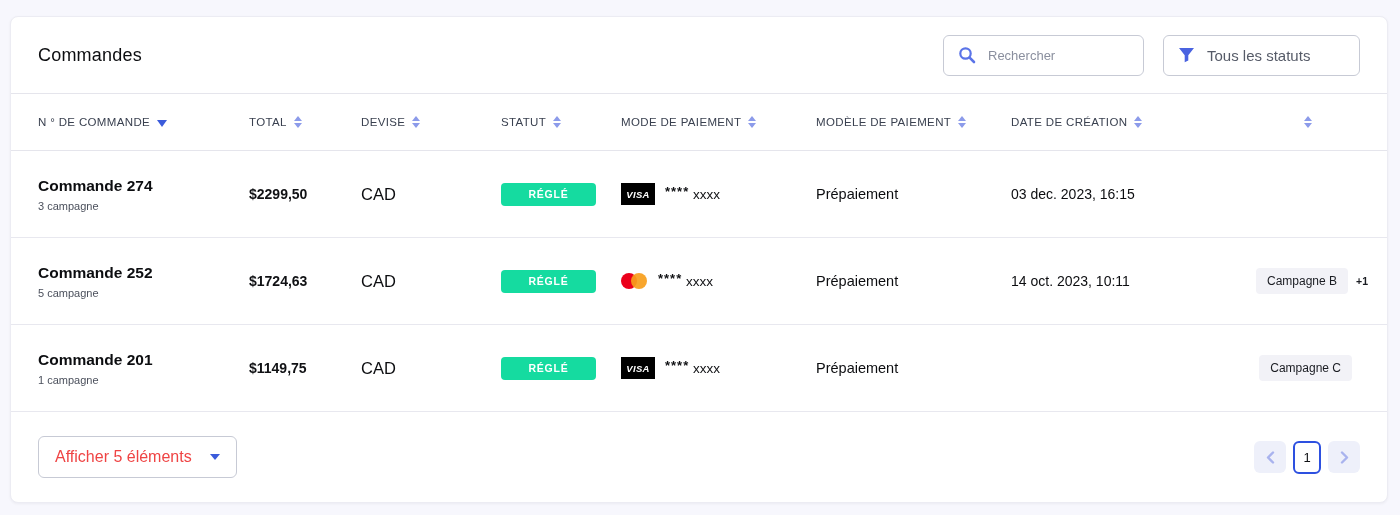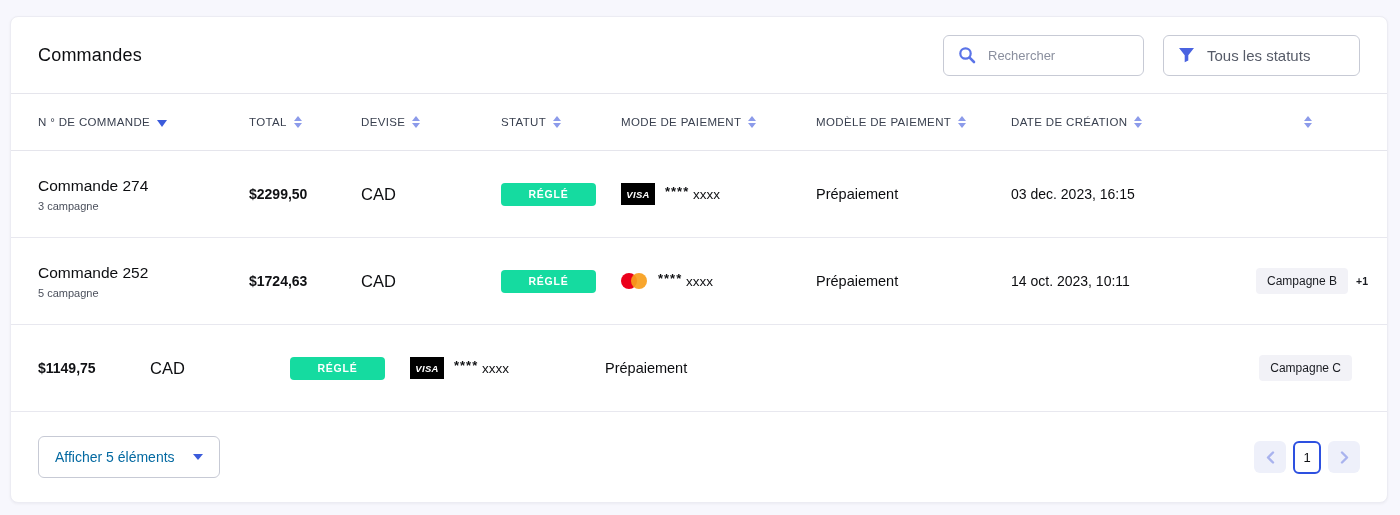--- a/index.html
+++ b/index.html
@@ -64,21 +64,21 @@
   .c1{flex:0 0 211px;} .c2{flex:0 0 112px;} .c3{flex:0 0 140px;}
   .c4{flex:0 0 120px;} .c5{flex:0 0 195px;} .c6{flex:0 0 195px;}
   .c7{flex:0 0 245px;} .c8{flex:1; display:flex; align-items:center;}
   
   .row {
     height:87px; flex:0 0 87px;
     display:flex; align-items:center;
     padding:0 27px;
     border-bottom:1px solid #e8e8ef;
   }
-  .order-name { font-size:15.5px; font-weight:400; color:#0c0d10; margin-bottom:5px; }
+  .order-name { font-size:15.5px; font-weight:700; color:#0c0d10; margin-bottom:5px; }
   .order-sub  { font-size:11px; color:#4b505c; }
   .total-val  { font-size:14px; font-weight:700; color:#101114; }
   .devise-val { font-size:16.5px; font-weight:500; color:#0c0d10; }
   .status-badge {
     width:95px; height:23px; border-radius:4px;
     background:#15dba0;
     display:flex; align-items:center; justify-content:center;
     color:#ffffff; font-size:10.5px; font-weight:700; letter-spacing:0.8px;
   }
   .payment { display:flex; align-items:center; gap:10px; }
@@ -105,21 +105,21 @@
     flex:1;
     display:flex; align-items:center; justify-content:space-between;
     padding:0 27px;
   }
   .pagesize {
     height:42px; min-width:172px;
     border:1px solid #c7cad5; border-radius:6px;
     display:flex; align-items:center; justify-content:space-between; gap:18px;
     padding:0 16px; cursor:pointer; background:#fff;
   }
-  .pagesize-label { font-size:14px; color:#0369a1; }
+  .pagesize-label { font-size:16px; color:#ef4444; }
   .dd-caret { width:0;height:0;border-left:5px solid transparent;border-right:5px solid transparent;border-top:6px solid #3b5bdb; }
   .pagination { display:flex; align-items:center; gap:7px; }
   .pg-btn {
     width:32px; height:32px; border-radius:6px; background:#eef0fa;
     display:flex; align-items:center; justify-content:center; cursor:pointer;
     border:none;
   }
   .pg-current {
     width:28px; height:33px; border-radius:6px; background:#fff;
     border:2px solid #2d50e0;
@@ -251,20 +251,24 @@
     </div>
     <div class="c6"><span class="mode-val">Prépaiement</span></div>
     <div class="c7"><span class="date-val">14 oct. 2023, 10:11</span></div>
     <div class="c8" style="justify-content:flex-end;">
       <span class="camp-pill">Campagne B</span>
       <span class="camp-extra">+1</span>
     </div>
   </div>
 
   <div class="row">
+    <div class="c1">
+      <div class="order-name">Commande 201</div>
+      <div class="order-sub">1 campagne</div>
+    </div>
     <div class="c2"><span class="total-val">$1149,75</span></div>
     <div class="c3"><span class="devise-val">CAD</span></div>
     <div class="c4">
         <span class="status-badge">RÉGLÉ</span>
       </div>
     <div class="c5">
       <div class="payment">
         <span class="visa-badge">VISA</span>
         <span class="card-num"><span class="stars">****</span> <span>xxxx</span></span>
       </div>

